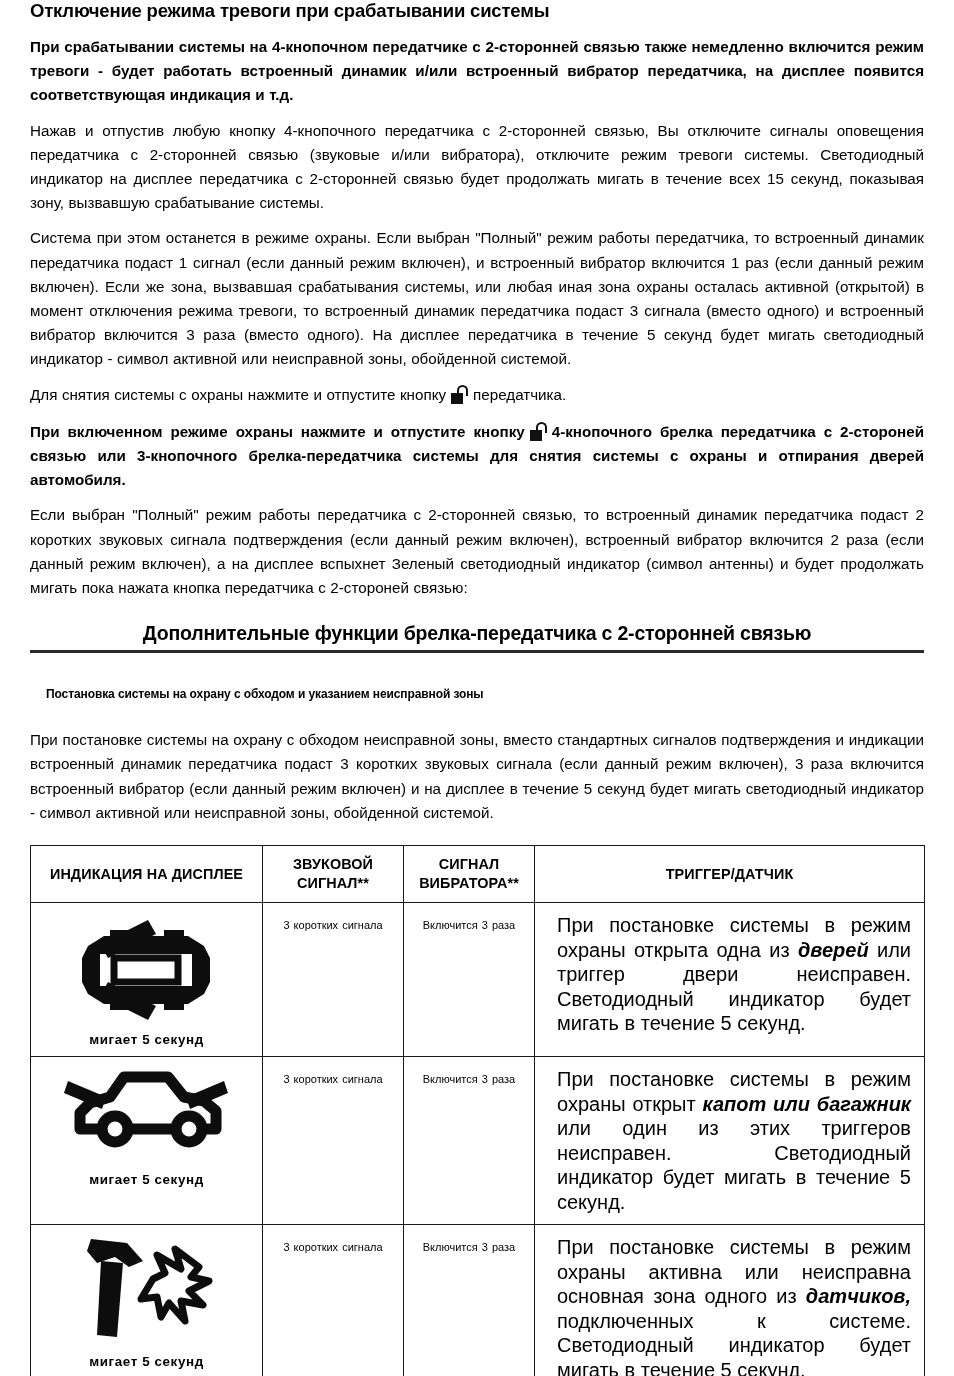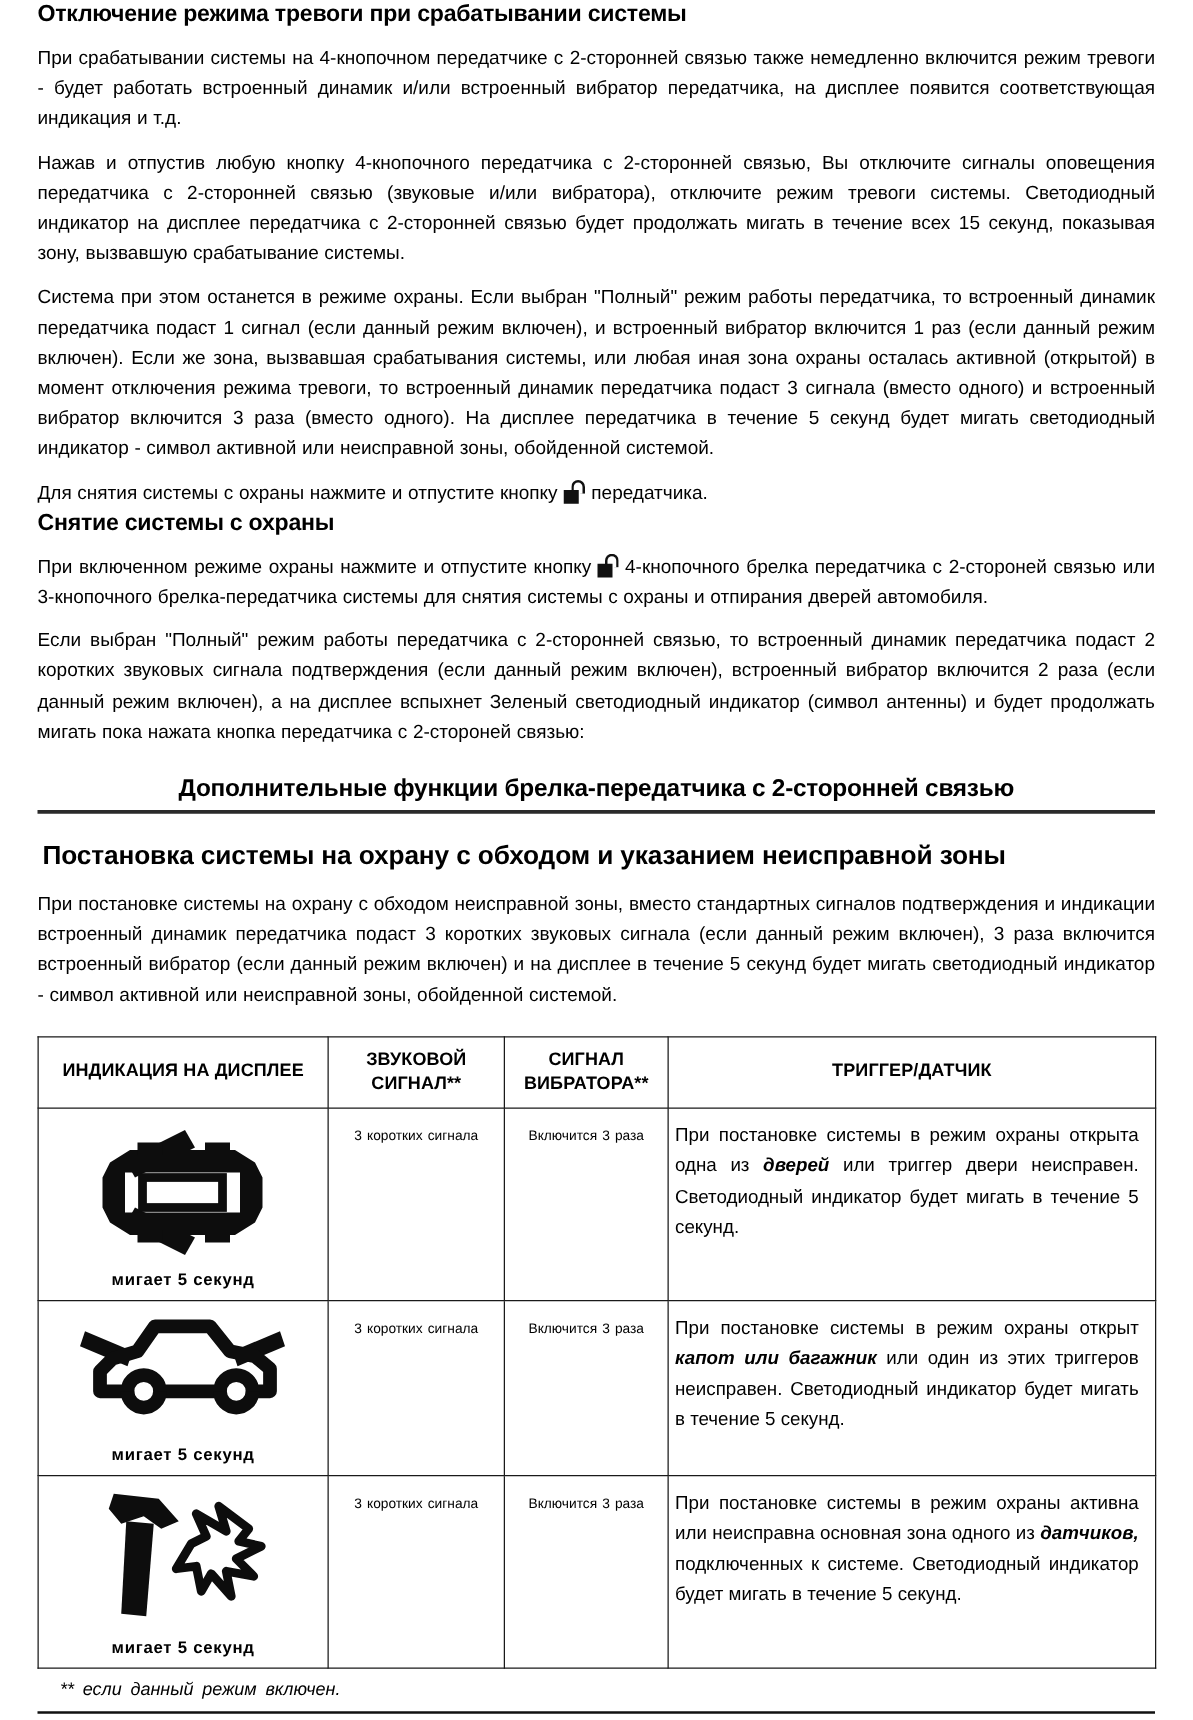--- a/index.html
+++ b/index.html
@@ -39,37 +39,37 @@
     font-weight: bold;
     margin: 0;
     padding: 0 0 5px 0;
     letter-spacing: -0.2px;
     border-bottom: 3px solid #2a2a2a;
     text-align: center;
   }
   .banner-wrap { padding-top: 22px; }
 
   h3.sub-head {
-    font-size: 21px;
-    font-weight: bold;
-    margin: 4px;
+    font-size: 12px;
+    font-weight: bold;
+    margin: 16px;
     padding: 18px 0 0 0;
     letter-spacing: -0.1px;
   }
 
   
   p.para {
     font-size: 15.2px;
     line-height: 24.2px;
     text-align: justify;
     margin: 0;
     padding: 11px 0 0 0;
     word-spacing: 0.3px;
   }
-  p.para.first { padding-top: 13px; }
+  p.para.first { padding-top: 13px; font-weight: bold; }
 
   .lock-icon {
     display: inline-block;
     width: 17px;
     height: 19px;
     position: relative;
     vertical-align: -4px;
     margin: 0 5px;
   }
   .lock-icon .shackle {
@@ -133,24 +133,24 @@
     position: relative;
   }
   td.sig-cell {
     text-align: center;
     font-size: 11px;
     line-height: 23px;
     padding: 11px 8px 8px 8px;
     word-spacing: 1px;
   }
   td.desc-cell {
-    font-size: 15px;
+    font-size: 20px;
     line-height: 24.5px;
     text-align: justify;
-    padding: 10px 13px 10px 5px;
+    padding: 10px 13px 10px 22px;
   }
   td.desc-cell b {
     font-weight: bold;
     font-style: italic;
   }
 
   .blink-label {
     font-size: 13.4px;
     font-weight: bold;
     letter-spacing: 0.6px;
@@ -199,21 +199,20 @@
   <h2 class="sec-head h-top">Отключение режима тревоги при срабатывании системы</h2>
 
   <p class="para first">При срабатывании системы на 4-кнопочном передатчике с 2-сторонней связью также немедленно включится режим тревоги - будет работать встроенный динамик и/или встроенный вибратор передатчика, на дисплее появится соответствующая индикация и т.д.</p>
   <p class="para">Нажав и отпустив любую кнопку  4-кнопочного передатчика с 2-сторонней связью, Вы отключите сигналы оповещения передатчика с 2-сторонней связью (звуковые и/или вибратора), отключите режим тревоги системы. Светодиодный индикатор на дисплее передатчика с 2-сторонней связью будет продолжать мигать в течение всех 15 секунд, показывая зону, вызвавшую срабатывание системы.</p>
   <p class="para">Система при этом останется в режиме охраны. Если выбран "Полный" режим работы передатчика, то встроенный динамик передатчика подаст 1 сигнал (если данный режим включен), и встроенный вибратор включится 1 раз (если данный режим включен).  Если же зона, вызвавшая срабатывания системы, или любая иная зона охраны осталась активной (открытой) в момент отключения режима тревоги, то встроенный динамик передатчика подаст 3 сигнала (вместо одного) и встроенный вибратор включится 3 раза (вместо одного).  На дисплее передатчика в течение 5 секунд будет мигать светодиодный индикатор - символ активной или неисправной зоны, обойденной системой.</p>
 
   <p class="para">
     <span>Для снятия системы с охраны нажмите и отпустите кнопку</span><span class="lock-icon"><span class="shackle"></span><span class="body"></span></span><span>передатчика.</span>
   </p>
 
-  <h2 class="sec-head h-snyatie">Снятие системы с охраны</h2>
 
   <p class="para first">
     <span>При включенном режиме охраны нажмите и отпустите кнопку</span><span class="lock-icon"><span class="shackle"></span><span class="body"></span></span><span>4-кнопочного брелка передатчика с 2-стороней связью или 3-кнопочного брелка-передатчика системы для снятия системы с охраны и отпирания дверей автомобиля.</span>
   </p>
 
   <p class="para">Если выбран "Полный" режим работы передатчика с 2-сторонней связью, то встроенный динамик передатчика подаст 2 коротких звуковых сигнала подтверждения (если данный режим включен),  встроенный вибратор включится 2 раза (если данный режим включен), а на дисплее вспыхнет Зеленый светодиодный индикатор (символ антенны) и будет продолжать мигать пока нажата кнопка передатчика с 2-стороней связью:</p>
 
   <div class="banner-wrap">
     <h2 class="banner-head">Дополнительные функции брелка-передатчика с 2-сторонней связью</h2>
   </div>

